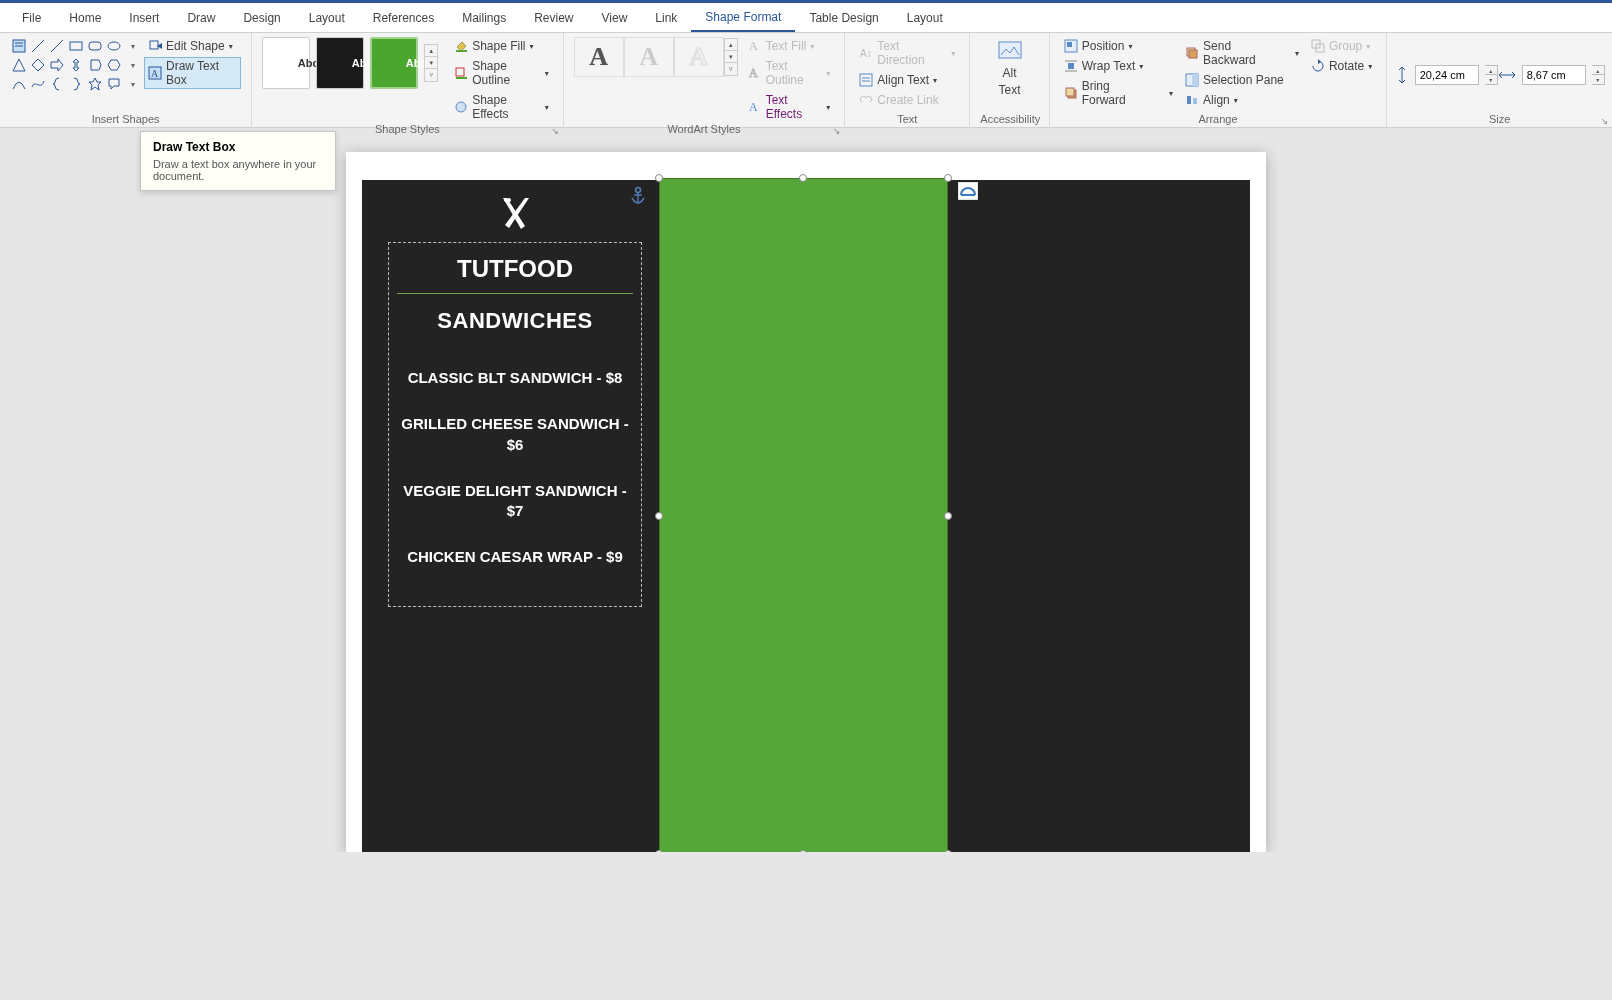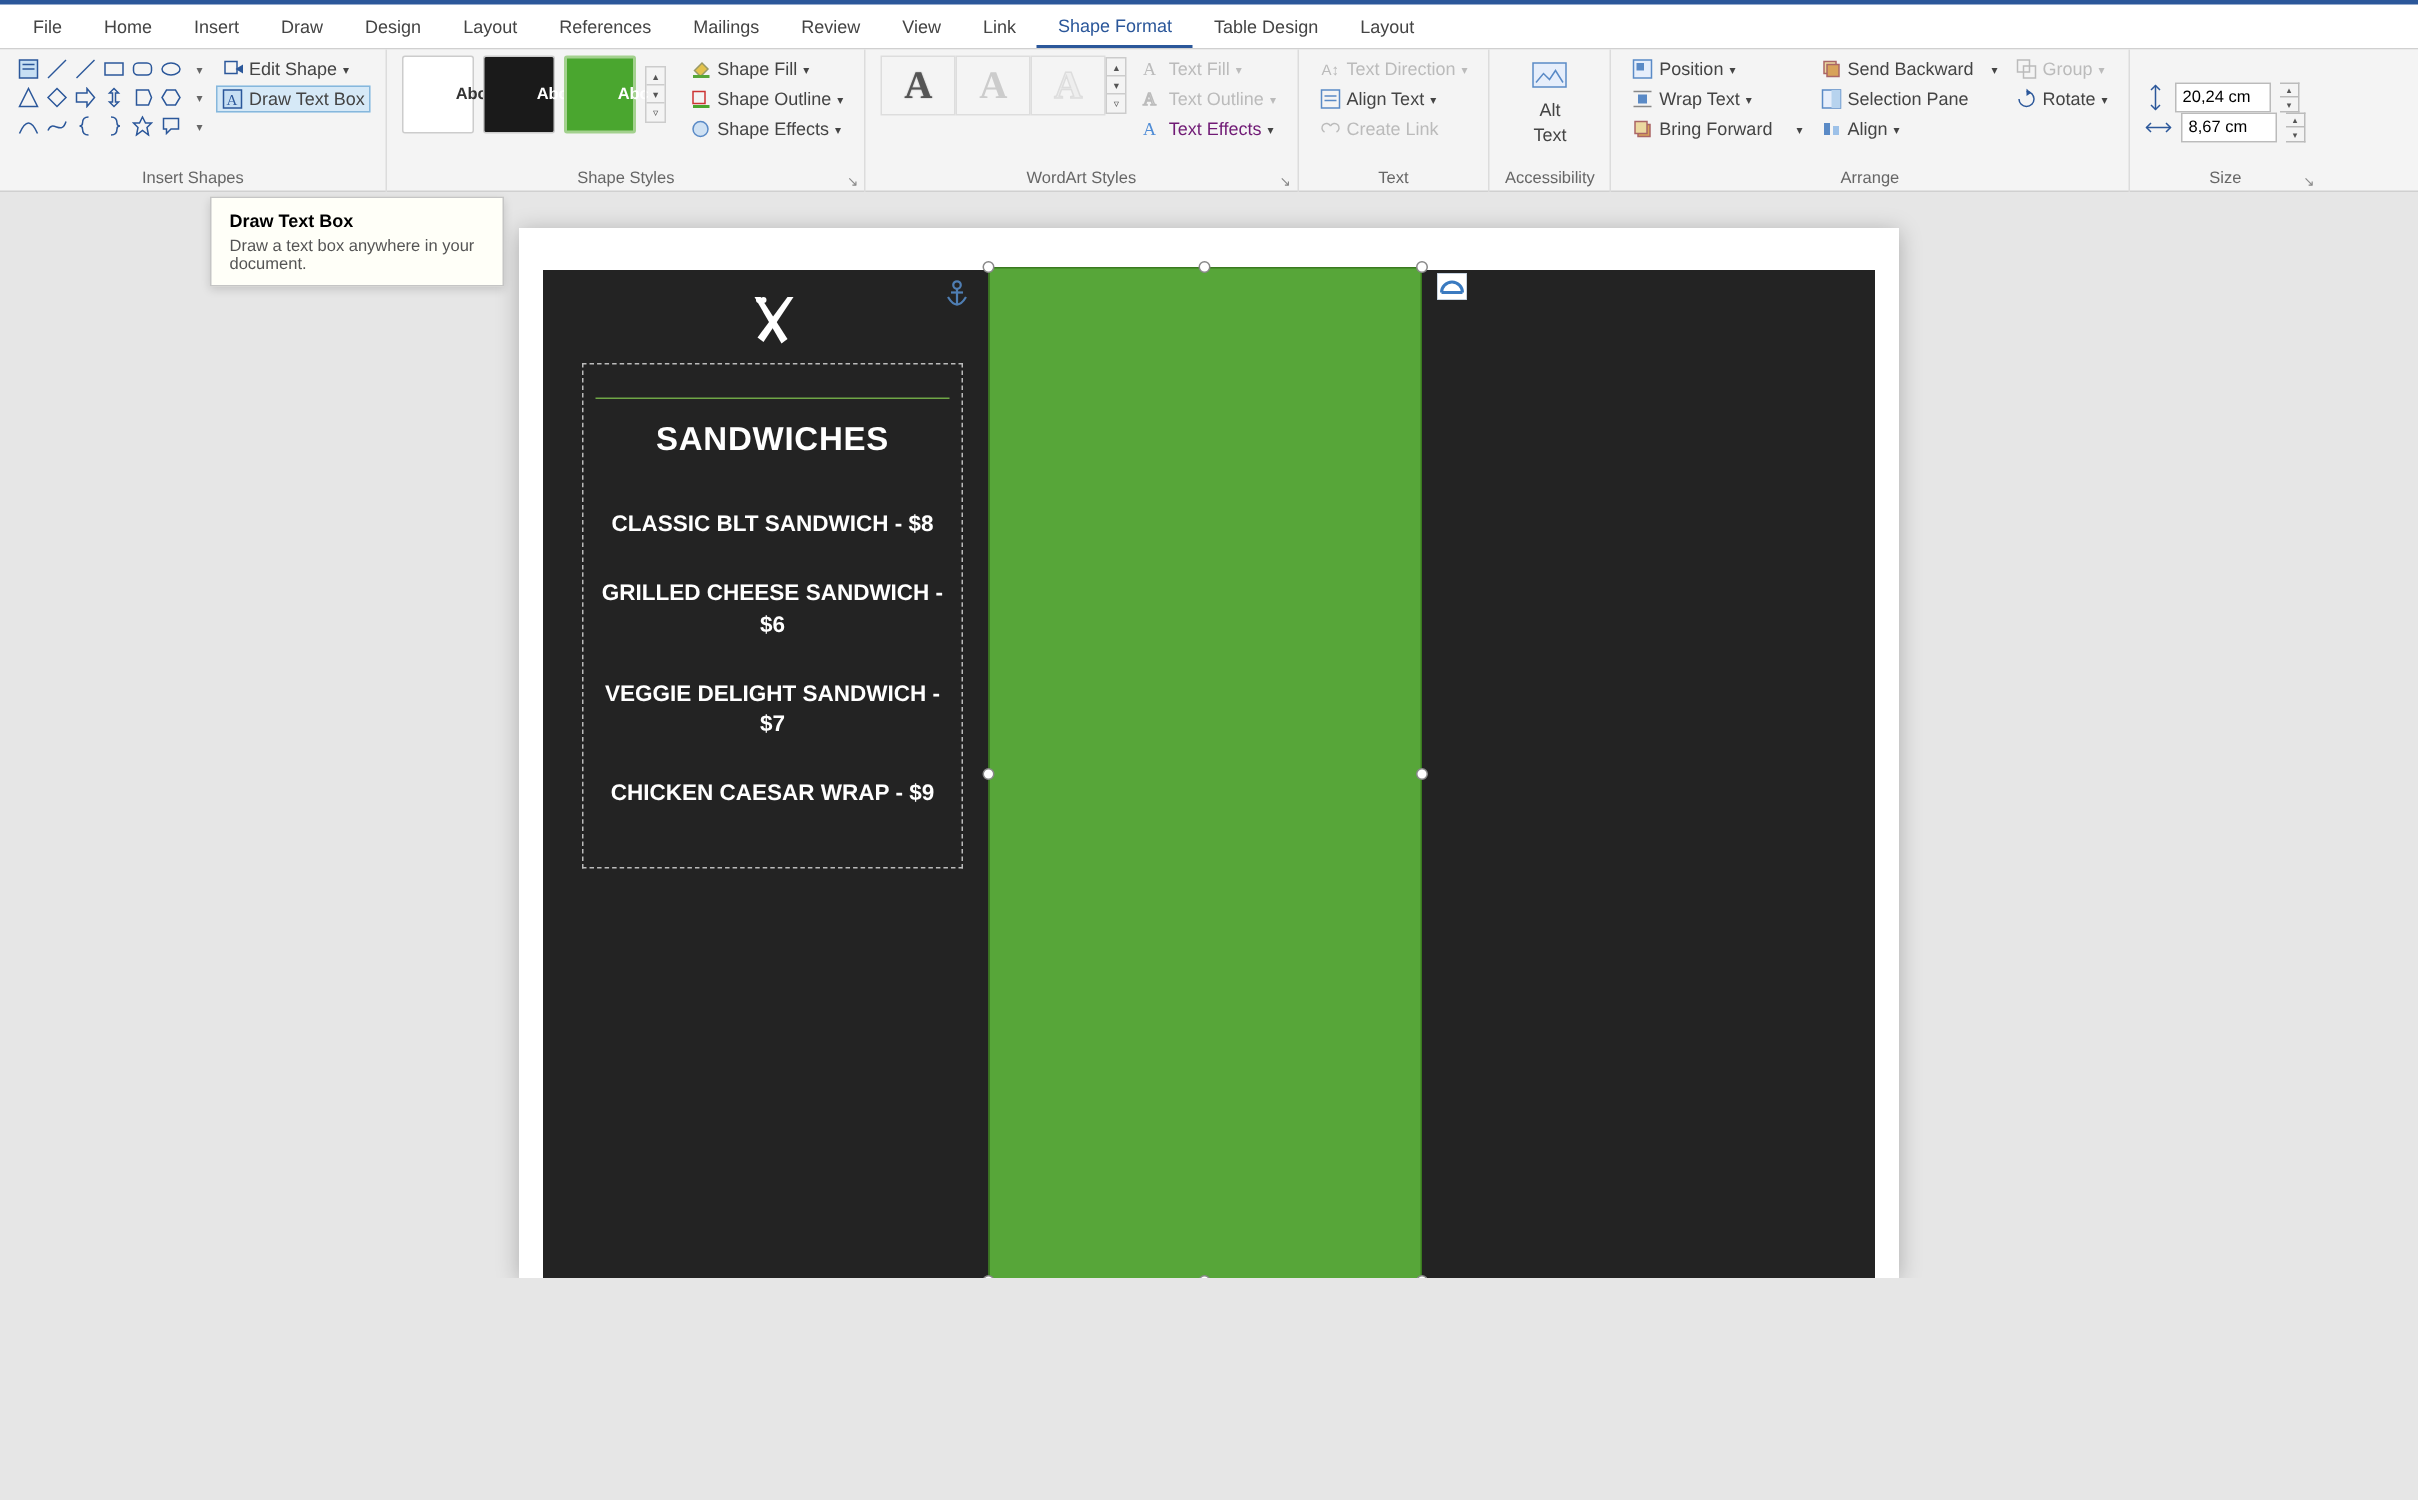--- a/index.html
+++ b/index.html
@@ -38,21 +38,21 @@
   .wa-cmds .small-btn { color: #aaa; }
   
   .text-cmds { display: flex; flex-direction: column; gap: 2px; }
   .text-cmds .small-btn { color: #aaa; }
   
   .bigbtn { display: flex; flex-direction: column; align-items: center; justify-content: center; gap: 3px; padding: 4px 4px; color: #444; width: 52px; }
   
   .arrange-cols { display: flex; gap: 4px; }
   .arrange-col { display: flex; flex-direction: column; gap: 2px; }
   
-  .size-rows { display: flex; flex-direction: column; gap: 0; }
+  .size-rows { display: flex; flex-direction: row; gap: 0; }
   .size-row { display: flex; align-items: center; gap: 6px; }
   .size-input { width: 64px; height: 20px; border: 1px solid #bbb; background: #fff; padding: 0 4px; font-size: 11px; }
   .spinner { display: flex; flex-direction: column; border: 1px solid #bbb; border-left: none; }
   .spinner div { width: 12px; height: 9px; font-size: 6px; display: flex; align-items: center; justify-content: center; color: #555; }
   .spinner div:first-child { border-bottom: 1px solid #bbb; }
   
   .tooltip { position: absolute; top: 98px; left: 140px; background: #fffff8; border: 1px solid #c5c5c5; padding: 8px 12px; width: 196px; box-shadow: 0 2px 6px rgba(0,0,0,.15); z-index: 60; }
   .tooltip .tt-title { font-weight: 600; margin-bottom: 4px; }
   .tooltip .tt-body { color: #555; font-size: 11px; }
   
@@ -530,20 +530,21 @@
           <svg width="40" height="40" viewBox="0 0 40 40">
               <g fill="#fff">
                 <path d="M8,4 l4,0 l18,28 l-4,3 z"></path>
                 <path d="M30,4 l4,0 l-20,30 l-4,-3 z"></path>
                 <circle cx="11" cy="6" r="2"></circle>
                 <circle cx="14" cy="6" r="2"></circle>
               </g>
             </svg>
         </div>
         <div class="menu-box">
+          <div class="brand">TUTFOOD</div>
           <hr class="hr">
           <div class="cat">SANDWICHES</div>
           <div class="item">CLASSIC BLT SANDWICH - $8</div>
           <div class="item">GRILLED CHEESE SANDWICH - $6</div>
           <div class="item">VEGGIE DELIGHT SANDWICH - $7</div>
           <div class="item">CHICKEN CAESAR WRAP - $9</div>
         </div>
       </div>
 
       <div class="green-rect"></div>

